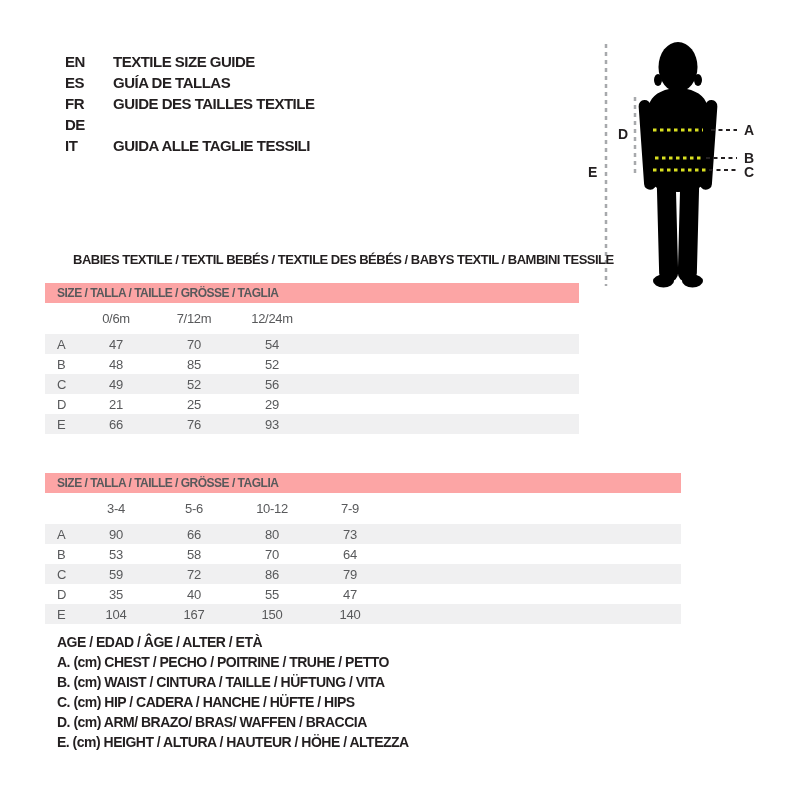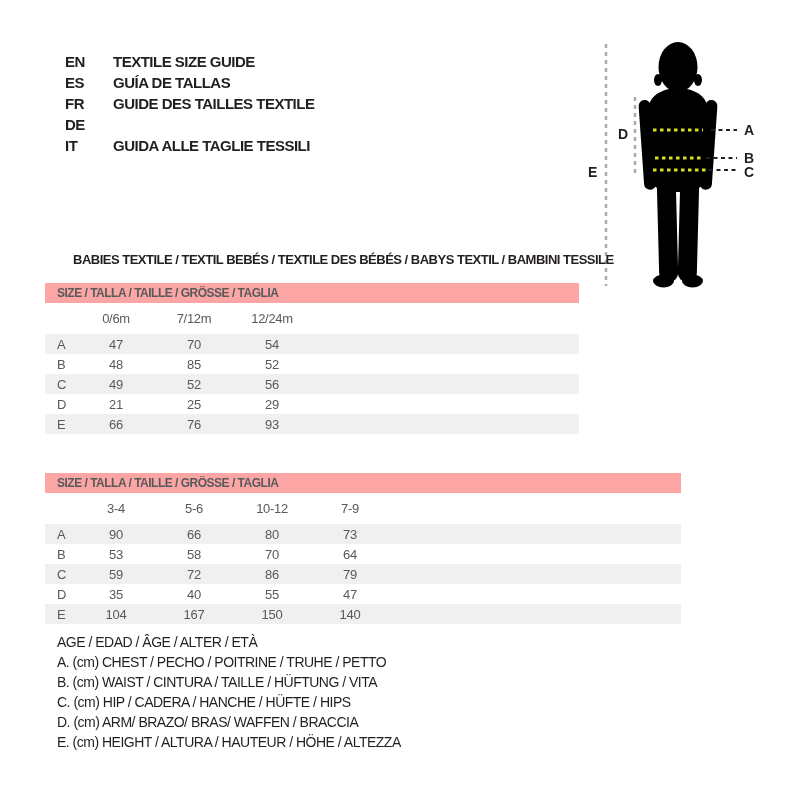--- a/index.html
+++ b/index.html
@@ -23,21 +23,21 @@
     font-size:12px;font-weight:700;letter-spacing:-0.5px;padding-left:12px;box-sizing:border-box;}
   .t-row{display:grid;grid-template-columns:32px 78px 78px 78px 78px 1fr;
     height:20px;align-items:center;font-size:13px;letter-spacing:-0.3px;color:#58595b;}
   .t-row.hdr{height:31px;}
   .t-row.alt{background:#f0f0f1;}
   .t-label{padding-left:12px;text-align:left;}
   .t-cell{text-align:center;}
   
   .legend{position:absolute;left:57px;top:632px;}
   .legend div{height:20px;line-height:20px;white-space:nowrap;
-    font-size:14px;font-weight:400;letter-spacing:-0.5px;color:#231f20;}
+    font-size:14px;font-weight:700;letter-spacing:-0.5px;color:#231f20;}
 </style>
 </head>
 <body>
 
 <div class="page">
 
   <ul class="lang-list">
     <li>
       <span class="lang-code">EN</span>
       <span>TEXTILE SIZE GUIDE</span>

